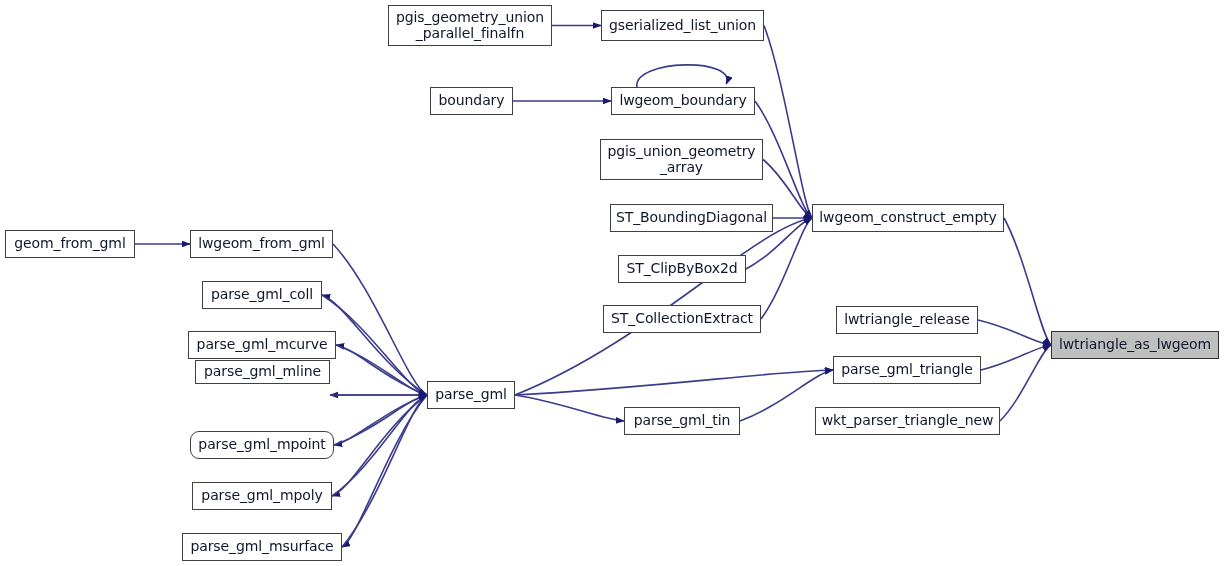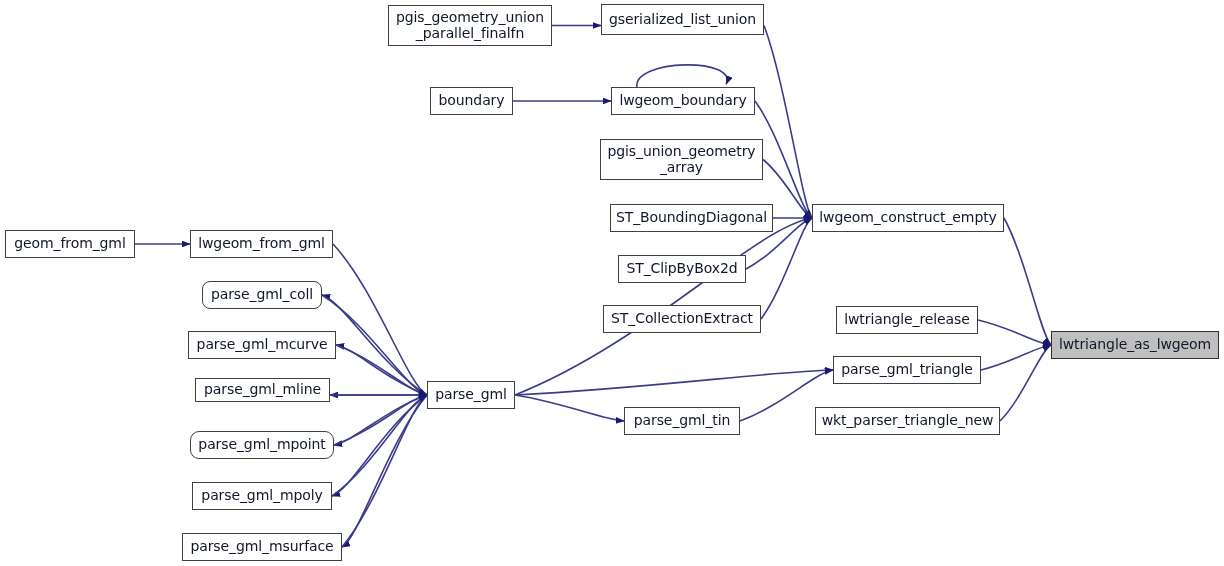--- a/index.html
+++ b/index.html
@@ -69,36 +69,36 @@
         <path d="M427,395 C388.75,440.6 359,537.88 342,547" marker-end="url(#ah)"></path>
         <path d="M342,547 C380.25,501.4 410,404.12 427,395" marker-end="url(#ah)"></path>
         <path d="M515,395 C658.1,387.5 769.4,371.5 833,370" marker-end="url(#ah)"></path>
         <path d="M515,395 C564.05,402.8 602.2,419.44 624,421" marker-end="url(#ah)"></path>
         <path d="M740,421 C781.85,405.7 814.4,373.06 833,370" marker-end="url(#ah)"></path>
       </g>
   </svg>
   <div id="node-layer">
       <div class="node" style="left: 388px; top: 5px; width: 164px; height: 41px;">pgis_geometry_union
 _parallel_finalfn</div>
-      <div class="node" style="left: 601px; top: 4px; width: 163px; height: 31px;">gserialized_list_union</div>
+      <div class="node" style="left: 601px; top: 10px; width: 163px; height: 31px;">gserialized_list_union</div>
       <div class="node" style="left: 430px; top: 87px; width: 83px; height: 28px;">boundary</div>
       <div class="node" style="left: 611px; top: 87px; width: 144px; height: 28px;">lwgeom_boundary</div>
       <div class="node" style="left: 600px; top: 139px; width: 163px; height: 41px;">pgis_union_geometry
 _array</div>
       <div class="node" style="left: 610px; top: 204px; width: 163px; height: 28px;">ST_BoundingDiagonal</div>
       <div class="node" style="left: 812px; top: 204px; width: 192px; height: 28px;">lwgeom_construct_empty</div>
       <div class="node" style="left: 618px; top: 255px; width: 128px; height: 28px;">ST_ClipByBox2d</div>
       <div class="node" style="left: 603px; top: 305px; width: 158px; height: 28px;">ST_CollectionExtract</div>
       <div class="node" style="left: 836px; top: 306px; width: 142px; height: 28px;">lwtriangle_release</div>
       <div class="node highlight" style="left: 1051px; top: 331px; width: 168px; height: 28px;">lwtriangle_as_lwgeom</div>
       <div class="node" style="left: 5px; top: 230px; width: 130px; height: 28px;">geom_from_gml</div>
       <div class="node" style="left: 190px; top: 230px; width: 143px; height: 28px;">lwgeom_from_gml</div>
-      <div class="node" style="left: 202px; top: 281px; width: 120px; height: 28px; border-radius: 8px;">parse_gml_coll</div>
+      <div class="node" style="left: 202px; top: 281px; width: 120px; height: 28px;">parse_gml_coll</div>
       <div class="node" style="left: 188px; top: 331px; width: 148px; height: 28px;">parse_gml_mcurve</div>
-      <div class="node" style="left: 195px; top: 378px; width: 135px; height: 24px;">parse_gml_mline</div>
+      <div class="node" style="left: 195px; top: 360px; width: 135px; height: 24px;">parse_gml_mline</div>
       <div class="node" style="left: 190px; top: 431px; width: 144px; height: 28px; border-radius: 9px;">parse_gml_mpoint</div>
       <div class="node" style="left: 192px; top: 482px; width: 140px; height: 28px;">parse_gml_mpoly</div>
       <div class="node" style="left: 182px; top: 533px; width: 160px; height: 28px;">parse_gml_msurface</div>
       <div class="node" style="left: 427px; top: 381px; width: 88px; height: 28px;">parse_gml</div>
       <div class="node" style="left: 833px; top: 356px; width: 148px; height: 28px;">parse_gml_triangle</div>
       <div class="node" style="left: 624px; top: 407px; width: 116px; height: 28px;">parse_gml_tin</div>
       <div class="node" style="left: 815px; top: 407px; width: 185px; height: 28px;">wkt_parser_triangle_new</div>
     </div>
 </div>
 

